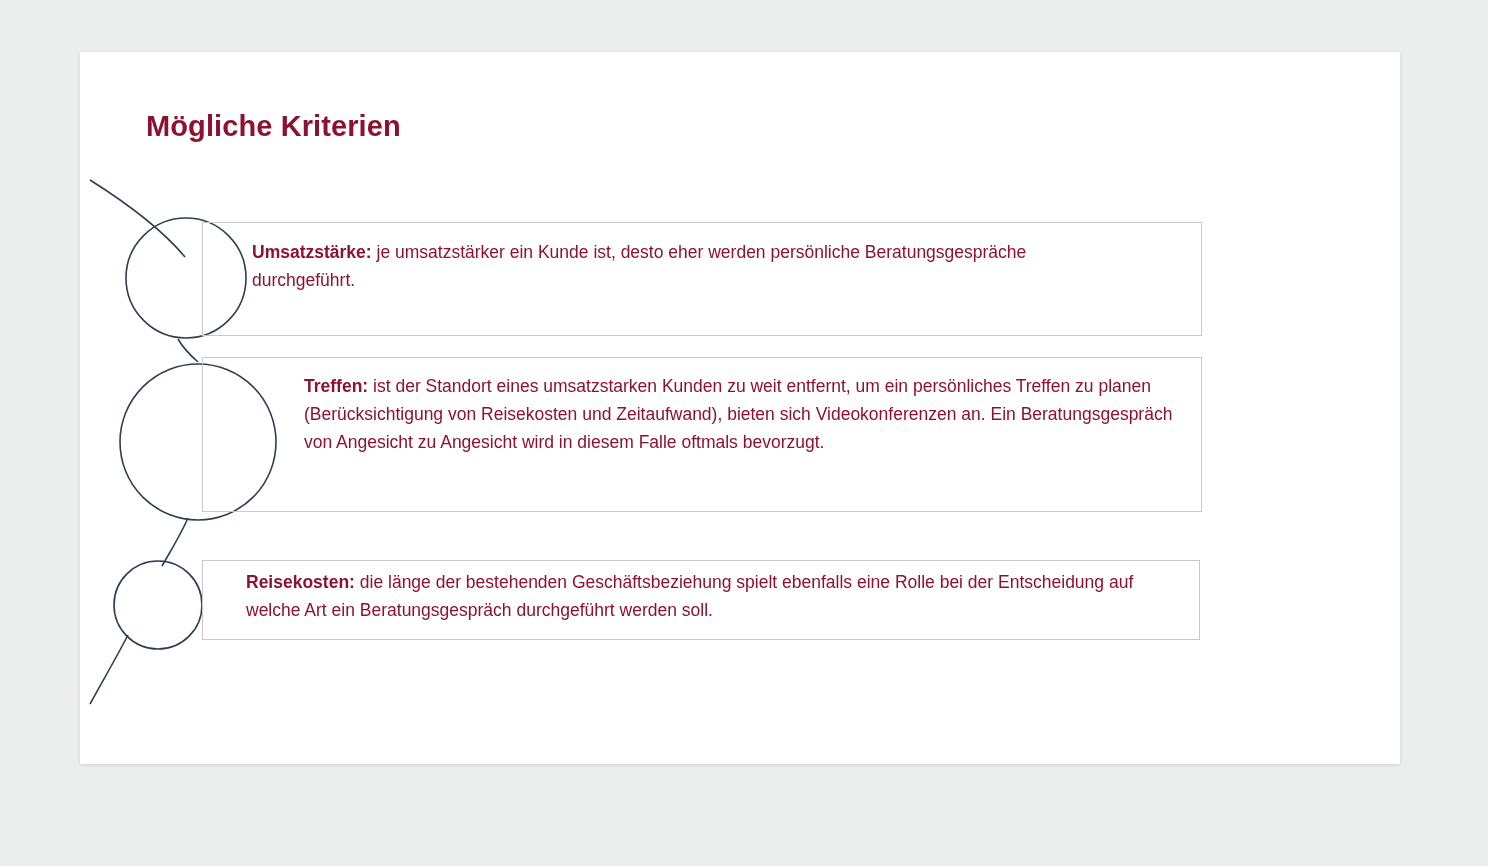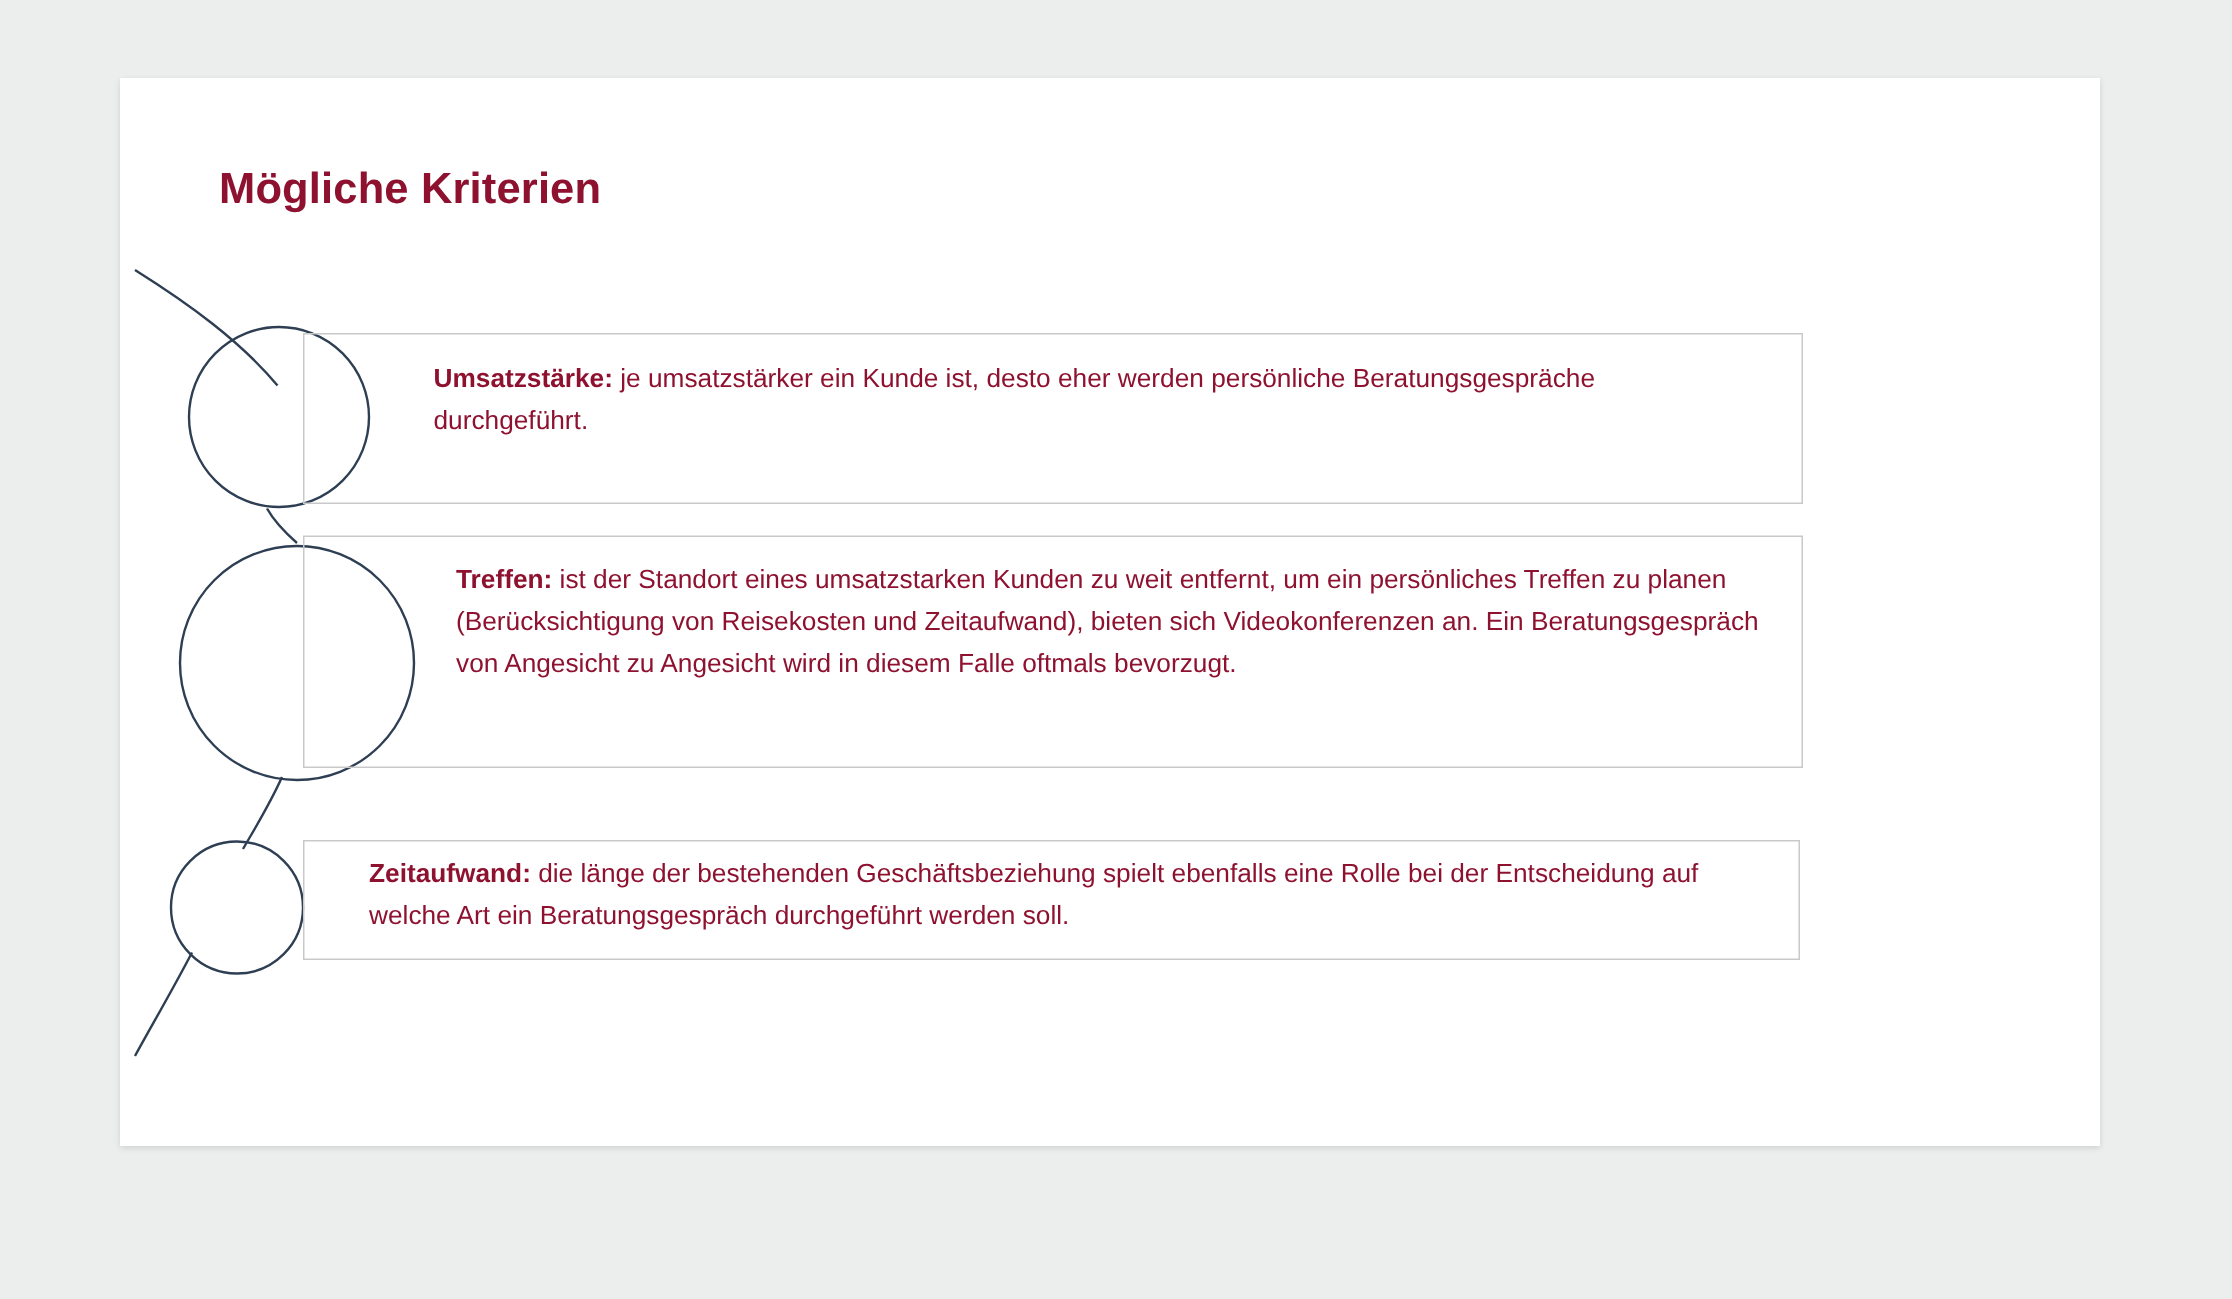--- a/index.html
+++ b/index.html
@@ -58,21 +58,21 @@
     color: #8e1230;
     font-size: 17.5px;
     line-height: 28px;
   }
   .item-text b {
     font-weight: bold;
   }
 
   
   #box-1 { left: 122px; top: 170px; width: 1000px; height: 114px; }
-  #text-1 { left: 172px; top: 186px; width: 790px; margin-left: 37px; }
+  #text-1 { left: 172px; top: 186px; width: 790px; }
 
   
   #box-2 { left: 122px; top: 305px; width: 1000px; height: 155px; }
   #text-2 { left: 224px; top: 320px; width: 870px; }
 
   
   #box-3 { left: 122px; top: 508px; width: 998px; height: 80px; }
   #text-3 { left: 166px; top: 516px; width: 940px; }
 </style>
 </head>
@@ -106,16 +106,16 @@
     <b>Umsatzstärke:</b><span> je umsatzstärker ein Kunde ist, desto eher werden persönliche Beratungsgespräche durchgeführt.</span>
   </div>
 
   <div class="item-box" id="box-2"></div>
   <div class="item-text" id="text-2">
     <b>Treffen:</b><span> ist der Standort eines umsatzstarken Kunden zu weit entfernt, um ein persönliches Treffen zu planen (Berücksichtigung von Reisekosten und Zeitaufwand), bieten sich Videokonferenzen an. Ein Beratungsgespräch von Angesicht zu Angesicht wird in diesem Falle oftmals bevorzugt.</span>
   </div>
 
   <div class="item-box" id="box-3"></div>
   <div class="item-text" id="text-3">
-    <b>Zeitaufwand:</b><span> die länge der bestehenden Geschäftsbeziehung spielt ebenfalls eine Rolle bei der Entscheidung auf welche Art ein Beratungsgespräch durchgeführt werden soll.</span>
+    <b>Reisekosten:</b><span> die länge der bestehenden Geschäftsbeziehung spielt ebenfalls eine Rolle bei der Entscheidung auf welche Art ein Beratungsgespräch durchgeführt werden soll.</span>
   </div>
 
 </div>
 
 </body></html>

